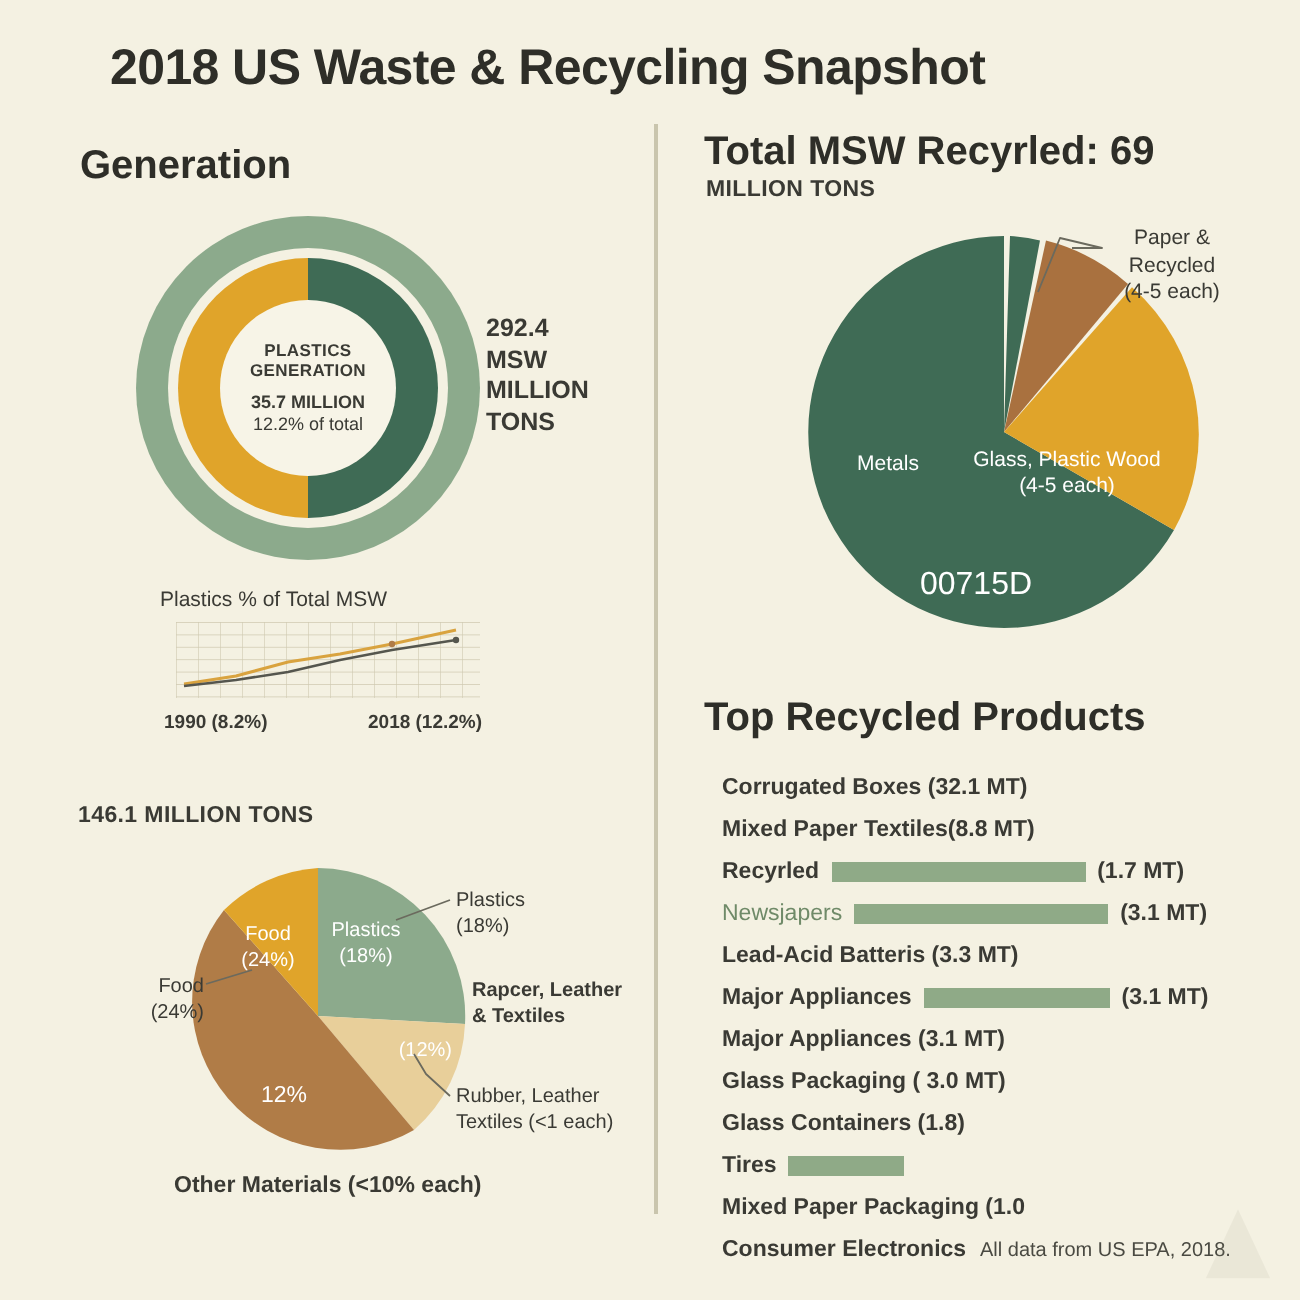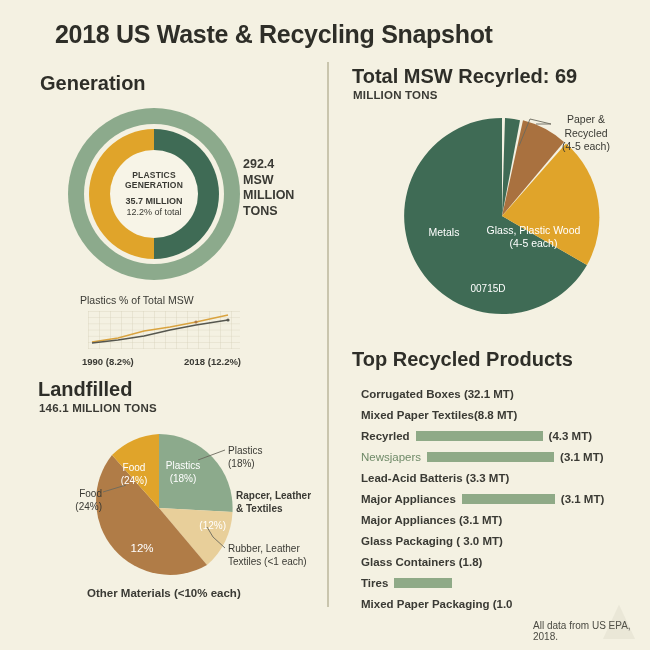--- a/index.html
+++ b/index.html
@@ -61,21 +61,21 @@
   #lc-title{position:absolute;left:80px;top:294px;font-size:10.5px;}
   #lc-box{position:absolute;left:88px;top:311px;width:152px;height:38px;}
   #lc-x1{position:absolute;left:82px;top:356px;font-size:9.5px;font-weight:bold;}
   #lc-x2{position:absolute;left:184px;top:356px;font-size:9.5px;font-weight:bold;}
 
   
   #pie-msw{position:absolute;left:404px;top:118px;width:196px;height:196px;}
   #pie-msw-svg{position:absolute;inset:0;}
   .pie-lbl{position:absolute;font-size:10.5px;color:#fff;text-align:center;line-height:1.25;}
   #lbl-metals{left:414px;top:226px;width:60px;}
-  #lbl-code{left:455px;top:283px;width:66px;font-size:10px;}
+  #lbl-code{left:455px;top:283px;width:66px;font-size:16px;}
   #lbl-glass{left:476px;top:224px;width:115px;}
   #lbl-paper{
     position:absolute;left:541px;top:113px;width:90px;font-size:10.5px;
     text-align:center;line-height:1.3;color:#3a3a34;
   }
   #paper-leader{position:absolute;left:0;top:0;width:650px;height:650px;pointer-events:none;}
 
   
   #pie-land{position:absolute;left:85px;top:434px;width:148px;height:148px;}
   .lp-in{position:absolute;font-size:10px;color:#fff;text-align:center;line-height:1.25;}
@@ -92,21 +92,21 @@
 
   
   #trp-list{position:absolute;left:361px;top:383px;width:265px;}
   .trp-row{height:21px;display:flex;align-items:center;font-size:11.5px;font-weight:bold;white-space:nowrap;}
   .trp-row .nm{flex:0 0 auto;}
   .trp-row .bar{height:10px;background:#8faa87;margin:0 6px;flex:0 0 auto;}
   .trp-row .val{flex:0 0 auto;}
   .trp-row.muted .nm{color:#6f8a68;font-weight:normal;}
 
   
-  #footer{position:absolute;left:490px;top:620px;font-size:10px;color:#4a4a42;margin-left:43px;}
+  #footer{position:absolute;left:490px;top:620px;font-size:10px;color:#4a4a42;}
   #wm{position:absolute;right:8px;bottom:4px;width:46px;height:46px;opacity:.10;}
 </style>
 </head>
 <body>
 
 <div class="page">
 
   <div id="title">2018 US Waste &amp; Recycling Snapshot</div>
 
   <div id="divider"></div>
@@ -187,21 +187,21 @@
       <div class="trp-row">
         <span class="nm">Corrugated Boxes (32.1 MT)</span>
       </div>
       <div class="trp-row">
         <span class="nm">Mixed Paper Textiles</span>
         <span class="val">(8.8 MT)</span>
       </div>
       <div class="trp-row">
         <span class="nm">Recyrled</span>
         <span class="bar" style="width: 127px; background: rgb(143, 170, 135);"></span>
-        <span class="val">(4.3 MT)</span>
+        <span class="val">(1.7 MT)</span>
       </div>
       <div class="trp-row muted">
         <span class="nm">Newsjapers</span>
         <span class="bar" style="width: 127px; background: rgb(143, 170, 135);"></span>
         <span class="val">(3.1 MT)</span>
       </div>
       <div class="trp-row">
         <span class="nm">Lead-Acid Batteris (3.3 MT)</span>
       </div>
       <div class="trp-row">
@@ -218,23 +218,25 @@
       <div class="trp-row">
         <span class="nm">Glass Containers (1.8)</span>
       </div>
       <div class="trp-row">
         <span class="nm">Tires</span>
         <span class="bar" style="width: 58px; background: rgb(143, 170, 135);"></span>
       </div>
       <div class="trp-row">
         <span class="nm">Mixed Paper Packaging (1.0</span>
       </div>
+      <div class="trp-row">
+        <span class="nm">Consumer Electronics</span>
+      </div>
     </div>
 
-  <div id="land-h" class="sec-h">Landfilled</div>
   <div id="land-sub" class="sec-sub">146.1 MILLION TONS</div>
 
   <div id="pie-land">
     <svg width="148" height="148" viewBox="0 0 148 148">
 
       <path d="M74 74 L74 0 A74 74 0 0 1 147.5 78 Z" fill="#8caa8c"></path>
 
       <path d="M74 74 L147.5 78 A74 74 0 0 1 122 131 Z" fill="#e8cf9a"></path>
 
       <path d="M74 74 L122 131 A74 74 0 0 1 27 21 Z" fill="#b07c47"></path>

